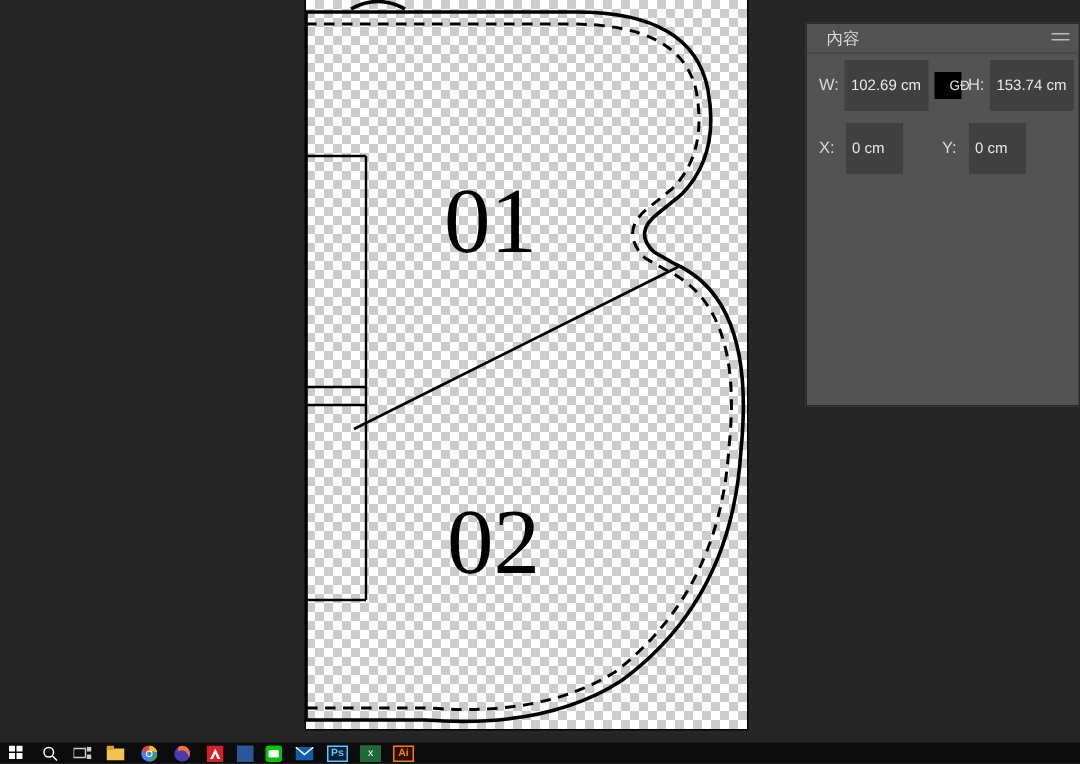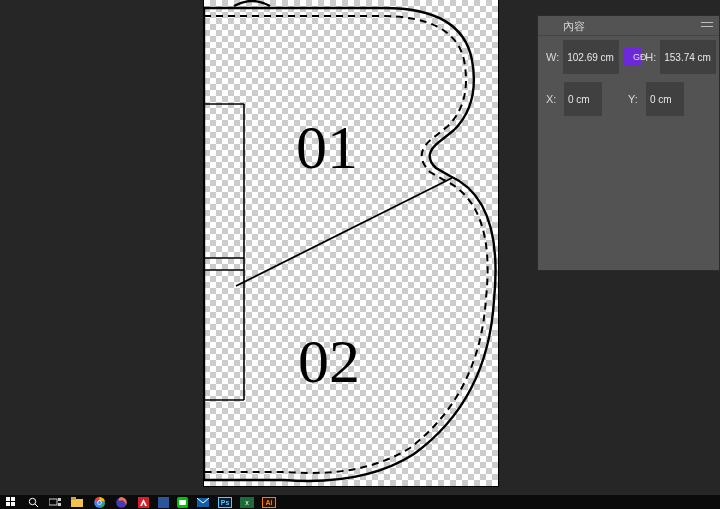--- a/index.html
+++ b/index.html
@@ -28,21 +28,21 @@
     position: absolute;
     right: 0; top: 15px;
     width: 183px; height: 256px;
     background: #535353;
     color: #d8d8d8;
     font-size: 11px;
     border: 1px solid #2b2b2b;
   }
   .panel-header {
     height: 20px; line-height: 20px;
-    padding: 0 25px;
+    padding: 0 13px;
     background: #535353;
     border-bottom: 1px solid #444;
     position: relative;
   }
   .panel-header .menu {
     position: absolute; right: 4px; top: 3px;
     width: 14px; height: 12px; cursor: pointer;
   }
   .menu span, .menu span::before, .menu span::after {
     content: ""; display: block; height: 1px; background: #bdbdbd; width: 12px;
@@ -68,21 +68,21 @@
     background: #404040;
     color: #e8e8e8;
     border: none;
     padding: 0 4px;
     font-size: 10px;
     width: 56px;
   }
   .field.sm { width: 38px; }
   .link-btn {
     width: 18px; height: 18px;
-    background: #6d28d9;
+    background: #000000;
     display: flex; align-items: center; justify-content: center;
     font-size: 9px; color: #e0e0e0;
     cursor: pointer;
     padding-left: 15px;
   }
 
   
   .taskbar {
     position: absolute; left: 0; bottom: 0;
     width: 720px; height: 14px;

